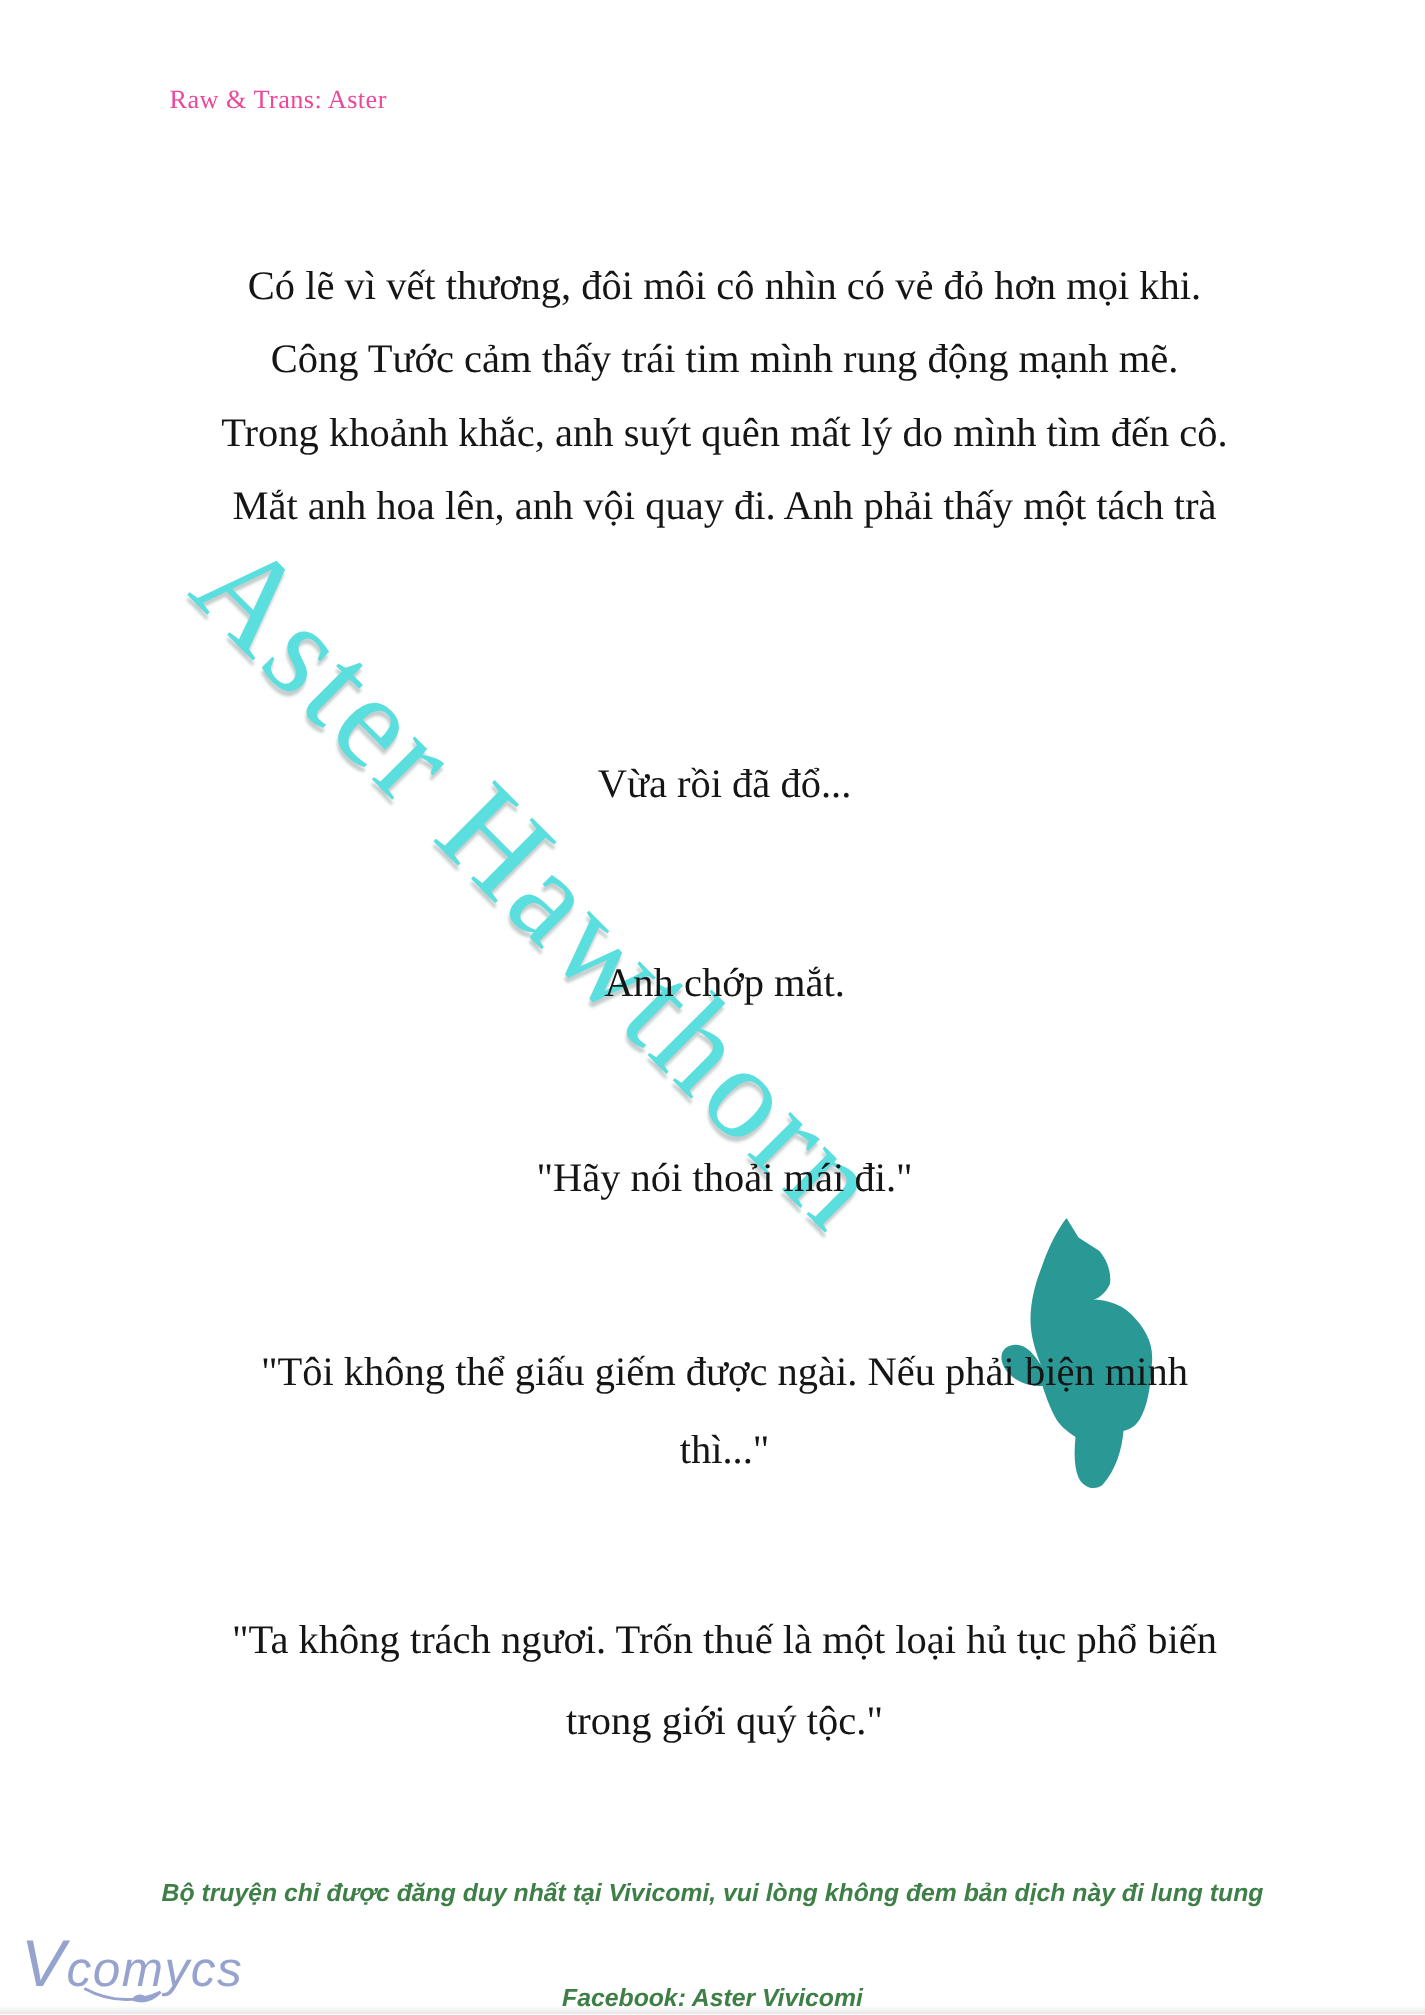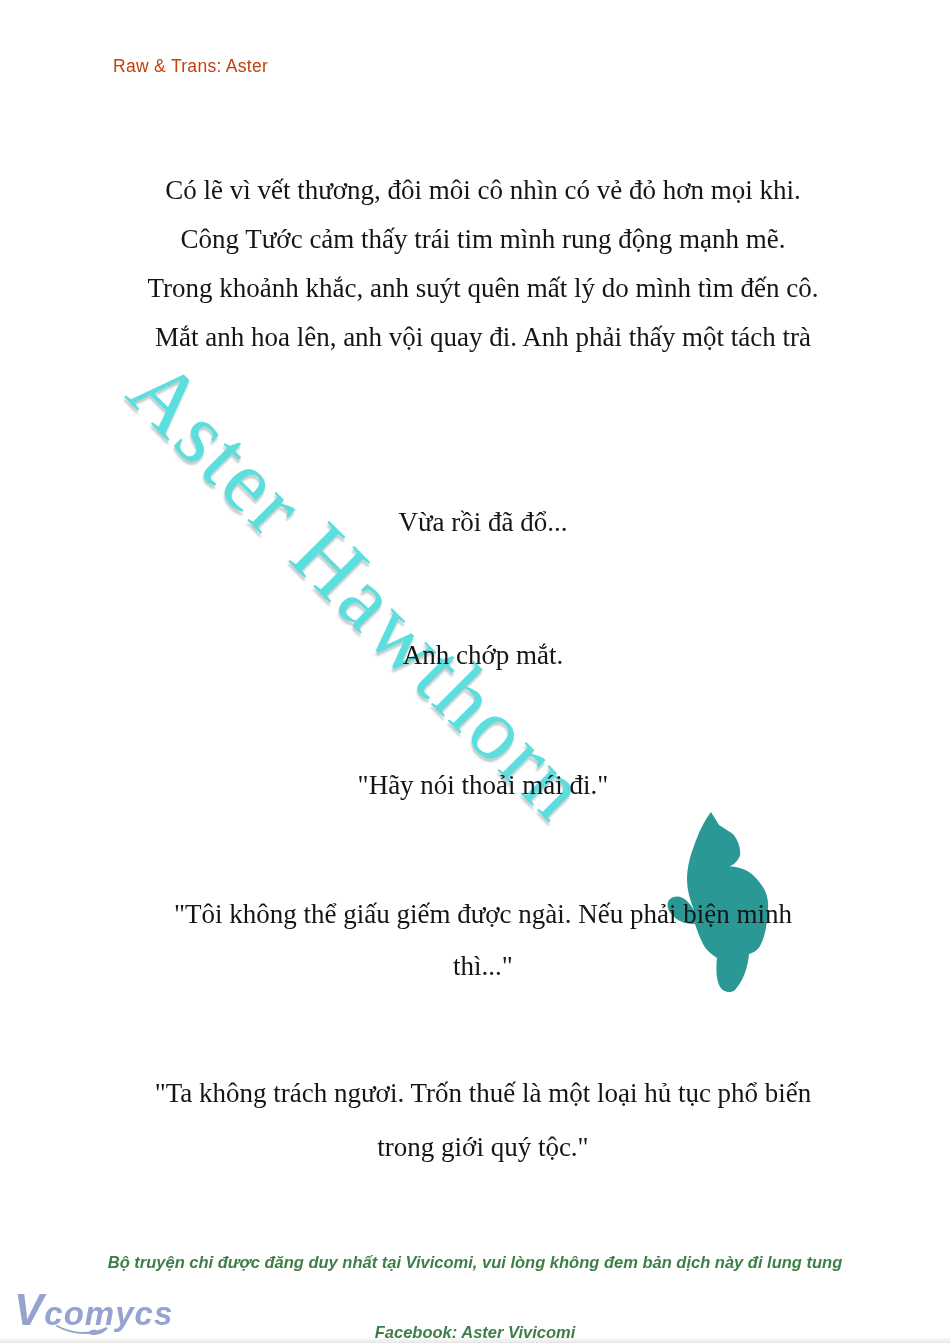--- a/index.html
+++ b/index.html
@@ -9,23 +9,23 @@
     width: 950px;
     height: 1343px;
     background: #ffffff;
     overflow: hidden;
     font-family: "Liberation Serif", serif;
   }
   .credit {
     position: absolute;
     left: 113px;
     top: 56px;
-    font-family: Liberation Sans, sans-serif;
+    font-family: Liberation Serif, serif;
     font-size: 17.5px;
-    color: #c2410c;
+    color: #ec4899;
     letter-spacing: 0.3px;
   }
   .watermark {
     position: absolute;
     left: 180px;
     top: 340px;
     font-family: "Liberation Serif", serif;
     font-size: 88px;
     letter-spacing: 3px;
     white-space: nowrap;
@@ -74,21 +74,21 @@
     color: #3e7f47;
     z-index: 2;
   }
   .fline { font-size: 16.5px; line-height: 26.5px; margin-top: 43px; }
   .logo {
     position: absolute;
     left: 14px;
     top: 1288px;
     font-family: "Liberation Sans", sans-serif;
     font-style: italic;
-    font-weight: bold;
+    font-weight: normal;
     font-size: 33px;
     letter-spacing: 1px;
     color: #96a3ce;
     z-index: 2;
     line-height: 1;
   }
   .logo::first-letter { font-size: 44px; }
   .logo-swash {
     position: absolute;
     left: 55px;

